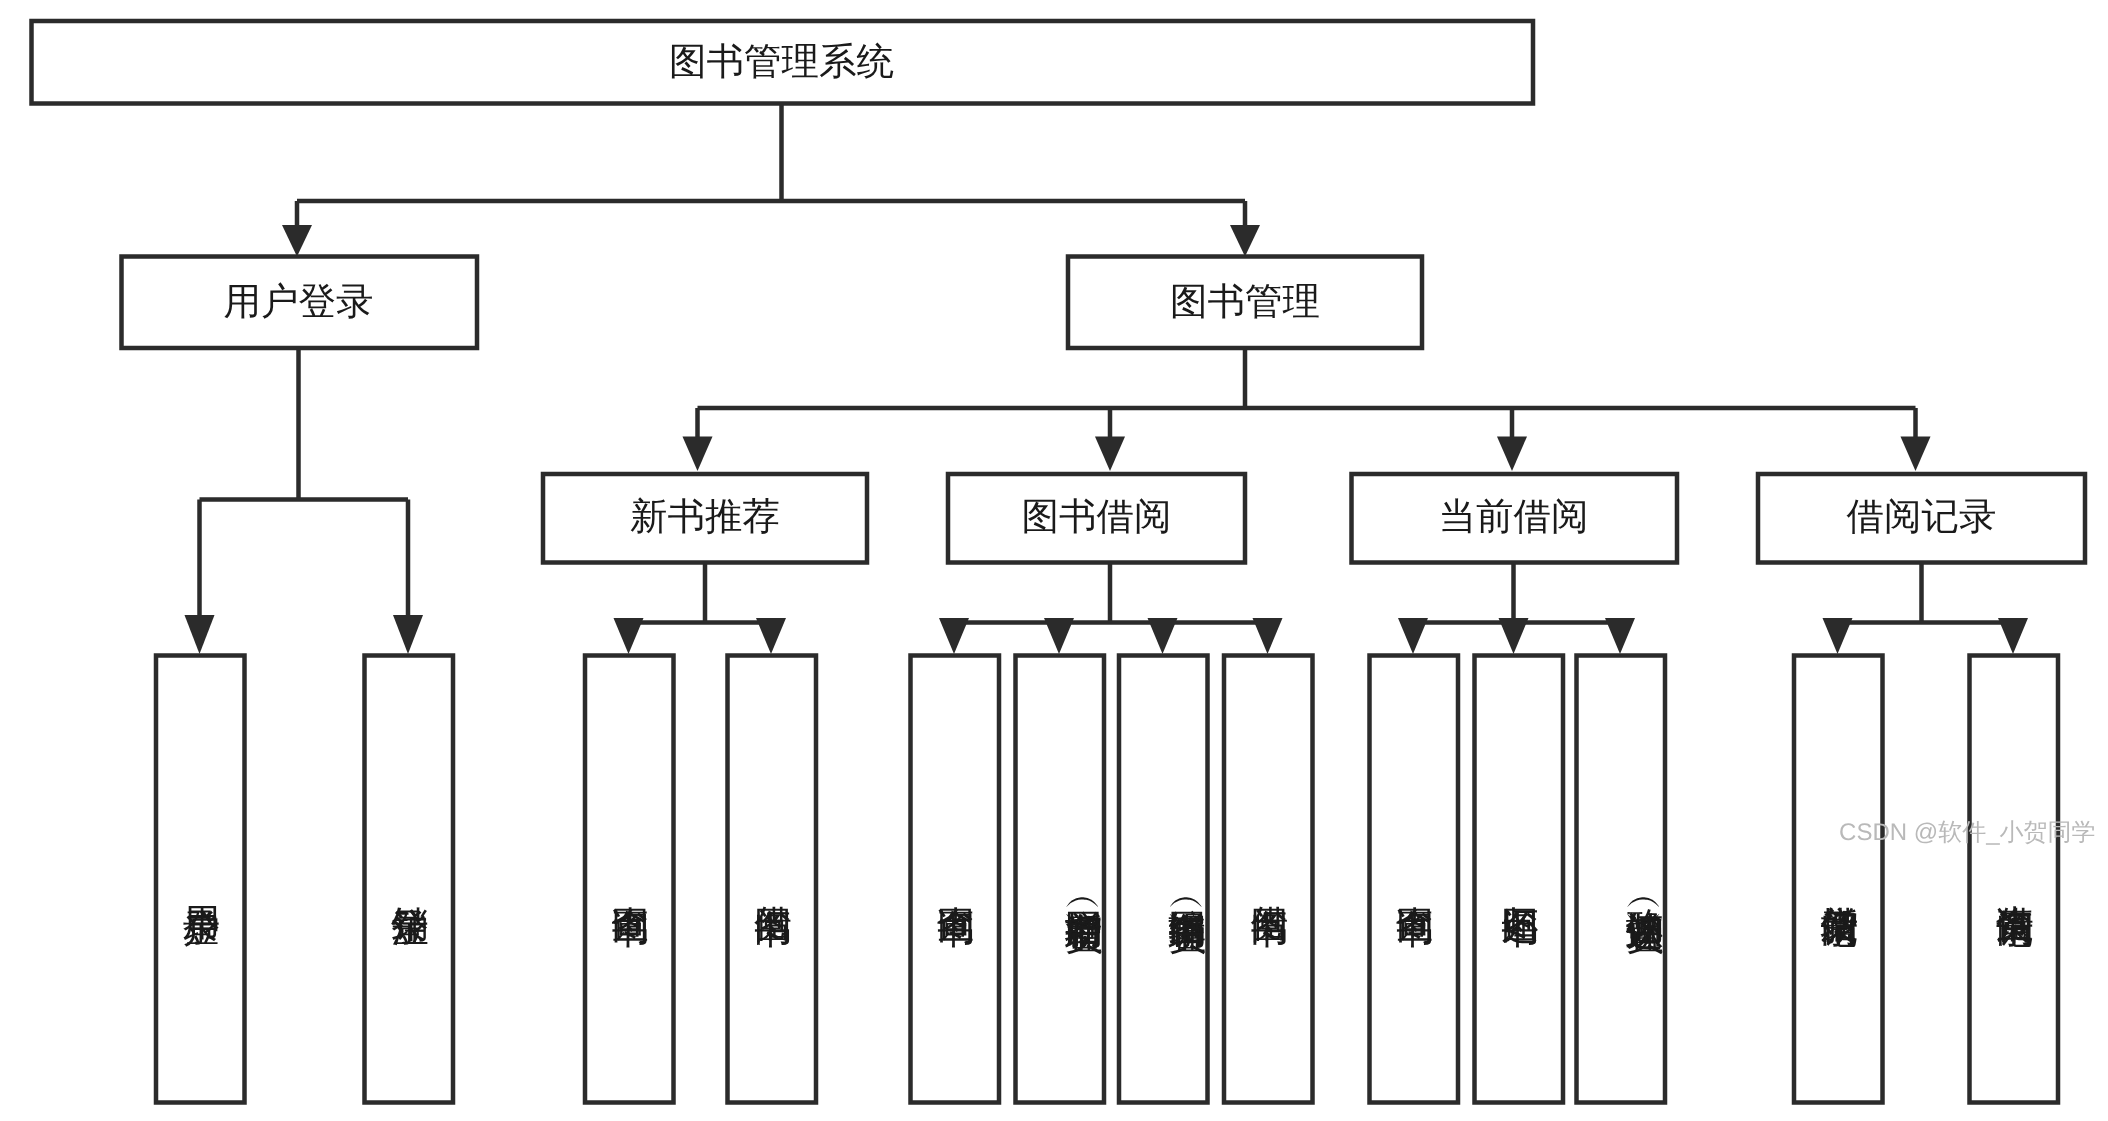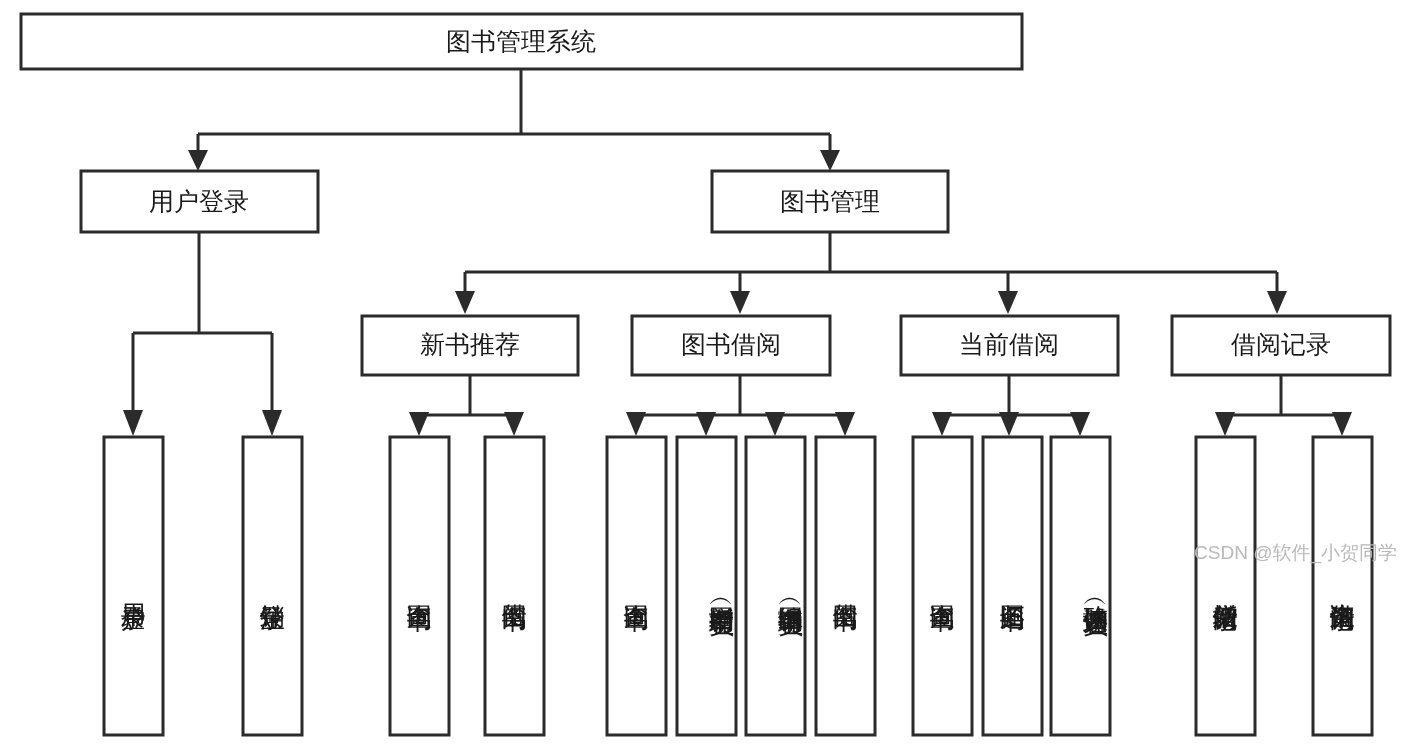--- a/index.html
+++ b/index.html
@@ -25,21 +25,21 @@
     writing-mode:vertical-rl;
     text-orientation:upright;
     letter-spacing:1px;
     white-space:nowrap;
     text-align:center;
     pointer-events:none;
   }
   .watermark{
     position:absolute;right:8px;bottom:2px;
     font-family:"Liberation Sans","DejaVu Sans",sans-serif;
-    font-size:19px;color:#b9b9b9;white-space:nowrap;margin-top:20px;
+    font-size:16px;color:#b9b9b9;white-space:nowrap;margin-top:20px;
   }
 </style>
 </head>
 <body>
 
 <div id="stage">
 
   <svg viewBox="0 0 1405 747">
 
     <g>

